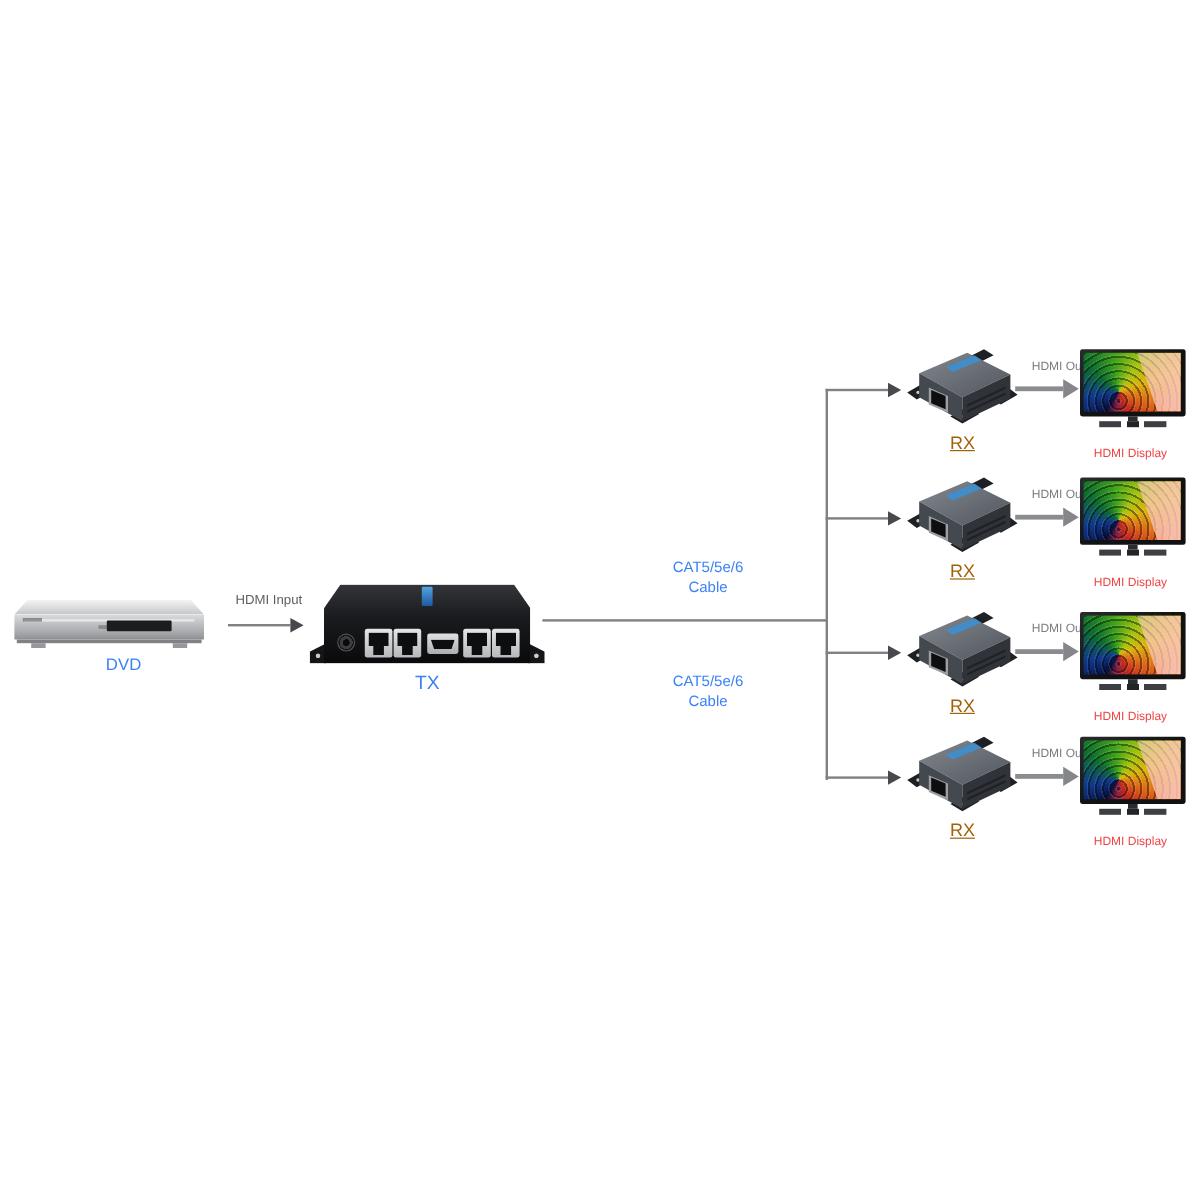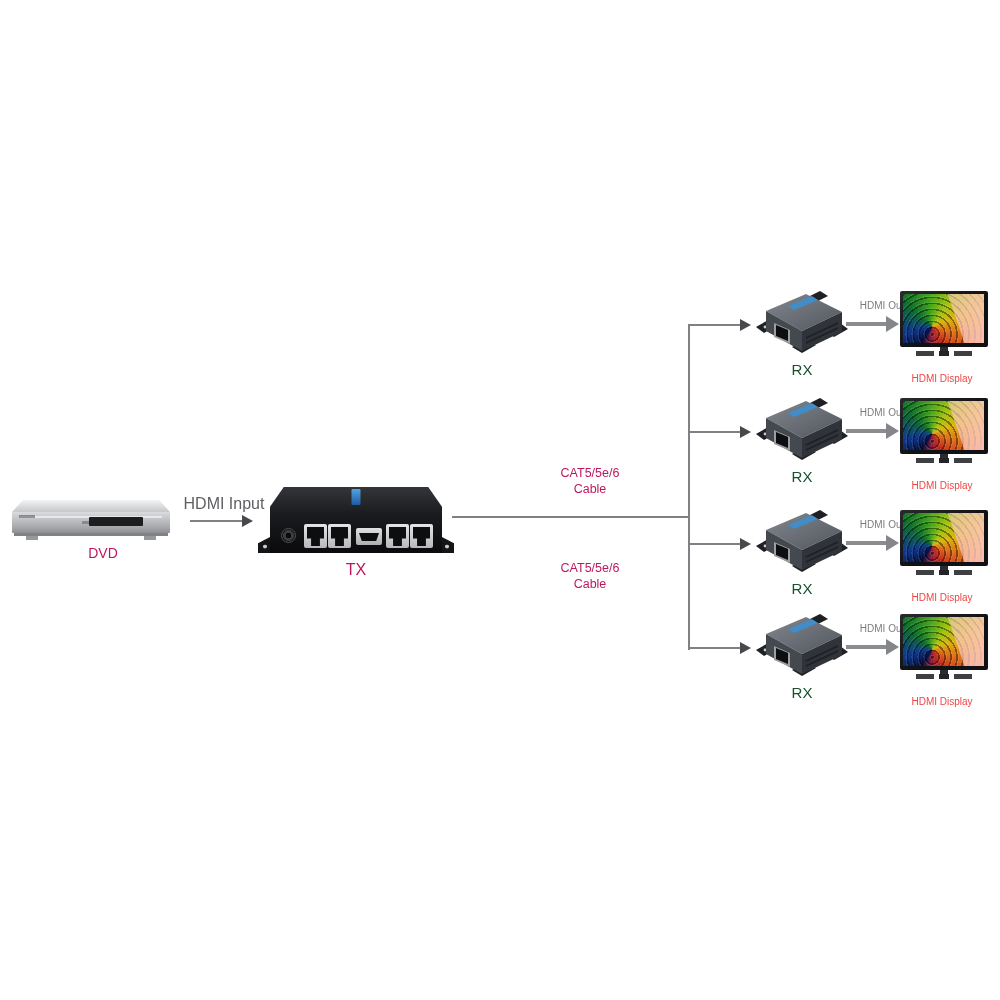--- a/index.html
+++ b/index.html
@@ -1,18 +1,18 @@
 <!DOCTYPE html>
 <html><head>
 <meta charset="utf-8">
 <style>
   html,body{margin:0;padding:0;background:#ffffff;}
   body{width:1000px;height:1000px;font-family:"Liberation Sans",sans-serif;}
   .canvas{position:relative;width:1000px;height:1000px;background:#ffffff;overflow:hidden;}
-  .lbl{position:absolute;color:#be185d;text-align:center;line-height:1.25;}
+  .lbl{position:absolute;color:#3b82f6;text-align:center;line-height:1.25;}
 
   
   .h-line{position:absolute;height:2px;background:#7f8184;}
   .v-line{position:absolute;width:2px;background:#7f8184;}
   .head-r{position:absolute;width:0;height:0;border-top:6px solid transparent;border-bottom:6px solid transparent;border-left:11px solid #48494c;}
   .head-big{position:absolute;width:0;height:0;border-top:8px solid transparent;border-bottom:8px solid transparent;border-left:13px solid #84868a;}
   .out-line{position:absolute;height:4px;background:#8a8c8f;}
 
   
   .dvd{position:absolute;left:12px;top:500px;width:158px;height:44px;}
@@ -38,21 +38,21 @@
   .rj45::after{content:"";position:absolute;left:3px;right:3px;top:3px;bottom:2px;background:#0d0e10;clip-path:polygon(0 0,100% 0,100% 60%,76% 60%,76% 100%,24% 100%,24% 60%,0 60%);}
   .hdmi{position:absolute;bottom:3px;width:26px;height:17px;background:linear-gradient(#e0e1e3,#adaeb1);border-radius:2px;}
   .hdmi::after{content:"";position:absolute;left:3px;right:3px;top:5px;bottom:4px;background:#0d0e10;clip-path:polygon(0 0,100% 0,86% 100%,14% 100%);}
 
   
   .rx-row{position:absolute;left:688px;width:312px;height:118px;}
   .r1{top:285px}.r2{top:392px}.r3{top:504px}.r4{top:608px}
   .branch-line{position:absolute;left:0;top:39px;width:52px;height:2px;background:#7f8184;}
   .branch-head{position:absolute;left:52px;top:34px;}
   .rx-device{position:absolute;left:66px;top:4px;width:96px;height:70px;}
-  .rx-label{position:absolute;left:66px;top:76px;width:96px;font-size:15px;color:#14532d;}
+  .rx-label{position:absolute;left:66px;top:76px;width:96px;font-size:15px;color:#a16207;text-decoration:underline;}
   .out-label{position:absolute;left:158px;top:15px;width:86px;font-size:10px;color:#7b7c80;}
   .out-arrow-line{left:158px;top:37px;width:40px;}
   .out-arrow-head{left:198px;top:31px;}
   .display{position:absolute;left:212px;top:6px;width:88px;height:56px;background:linear-gradient(145deg,#2a2b2e,#101113 55%);border-radius:2px;padding:0;}
   .screen{position:absolute;left:3px;top:3px;right:4px;bottom:4px;
     background:
       repeating-radial-gradient(circle at 36% 82%,rgba(0,0,0,0.40) 0 1.6px,rgba(255,255,255,0.10) 1.6px 2.7px,rgba(0,0,0,0) 2.7px 6px),
       conic-gradient(from 215deg at 36% 66%,#071040 0deg,#0f3a8e 45deg,#0d6e2e 95deg,#42a51a 140deg,#a6c40f 180deg,#ddb30d 215deg,#e06a18 255deg,#c62b1b 295deg,#8c1f40 330deg,#071040 360deg);}
   .screen::after{content:"";position:absolute;inset:0;background:linear-gradient(105deg,rgba(255,212,205,0.25),rgba(255,204,198,0.85));clip-path:polygon(55% 0,100% 0,100% 100%,76% 100%);}
   .stand-neck{position:absolute;left:252px;top:62px;width:8px;height:4px;background:#2b2c2f;}
@@ -81,21 +81,21 @@
       <div class="dvd-logo"></div>
       <div class="dvd-btn"></div>
       <div class="dvd-window"></div>
     </div>
     <div class="dvd-base"></div>
     <div class="dvd-foot" style="left:14px"></div>
     <div class="dvd-foot" style="right:14px"></div>
   </div>
   <div class="lbl" style="left:24px;top:545px;width:158px;font-size:14px">DVD</div>
 
-  <div class="lbl" style="left:180px;top:494px;width:88px;font-size:16px;color:#5e5f62">HDMI Input</div>
+  <div class="lbl" style="left:180px;top:494px;width:88px;font-size:11px;color:#5e5f62">HDMI Input</div>
   <div class="h-line" style="left:190px;top:520px;width:52px"></div>
   <div class="head-r" style="left:242px;top:515px"></div>
 
   <div class="tx">
     <div class="tx-flange fl"></div>
     <div class="tx-flange fr"></div>
     <div class="tx-body">
       <div class="tx-logo"></div>
       <div class="tx-ports">
         <div class="tx-power"></div>

